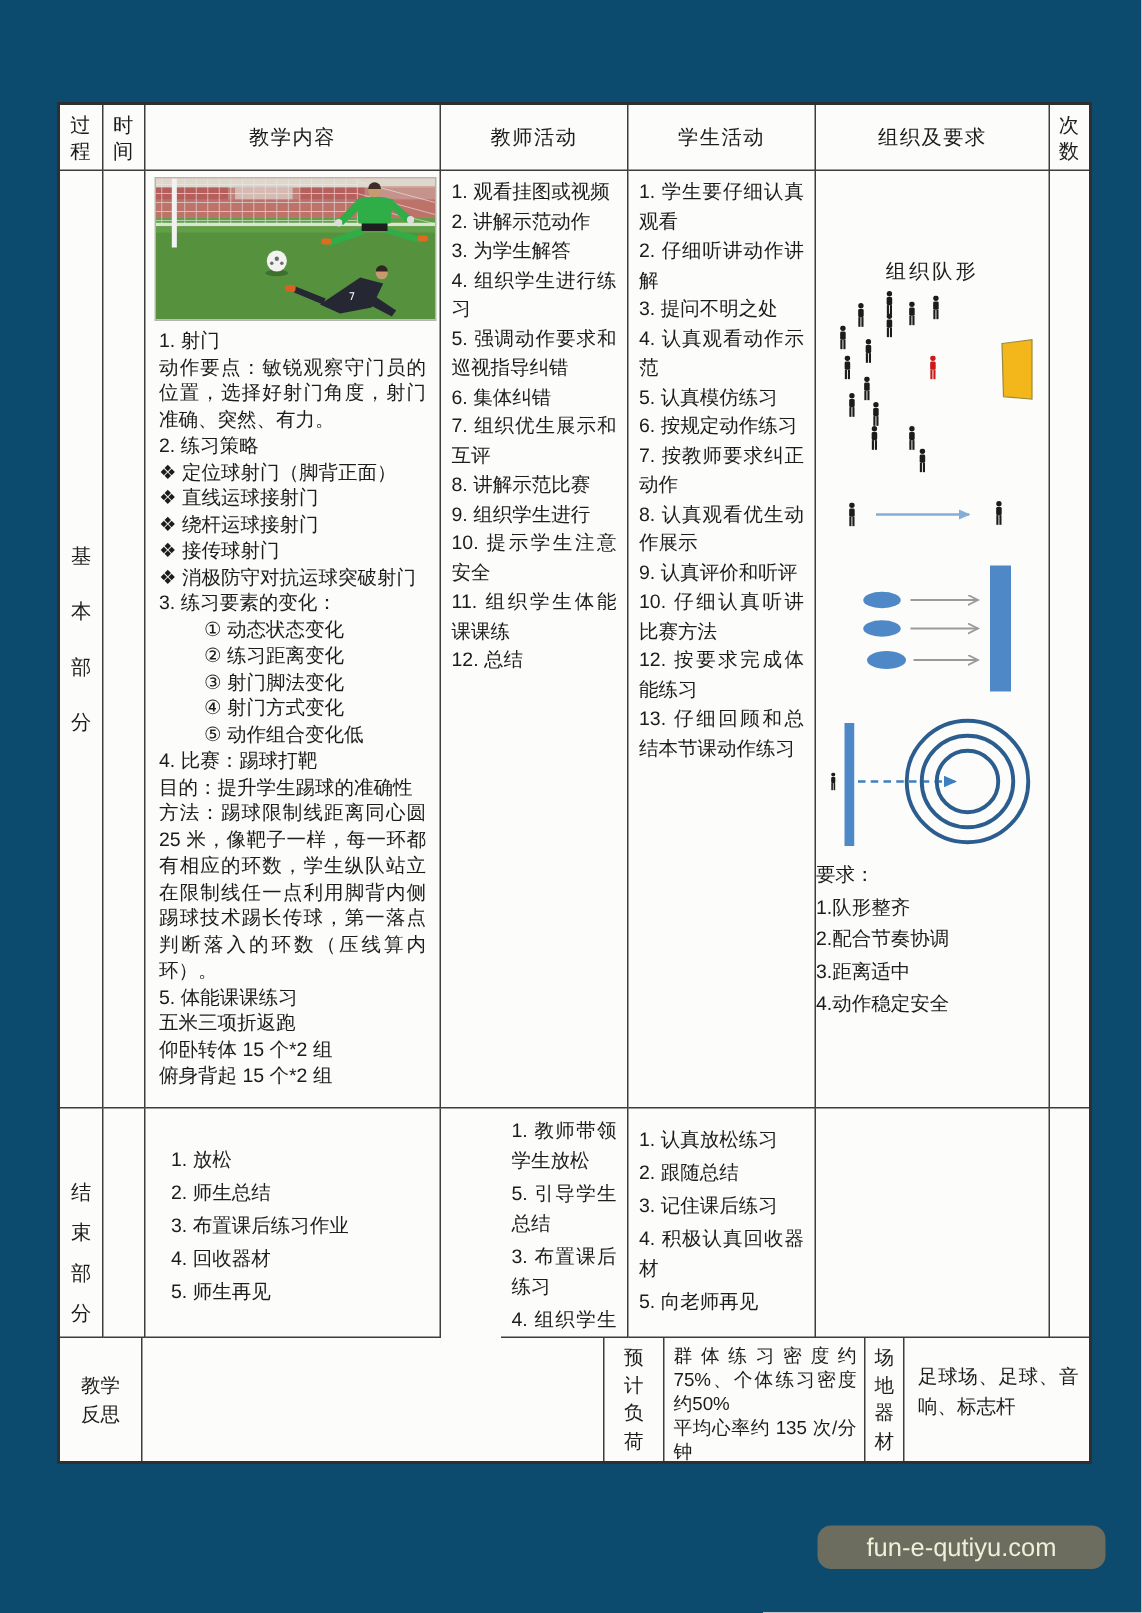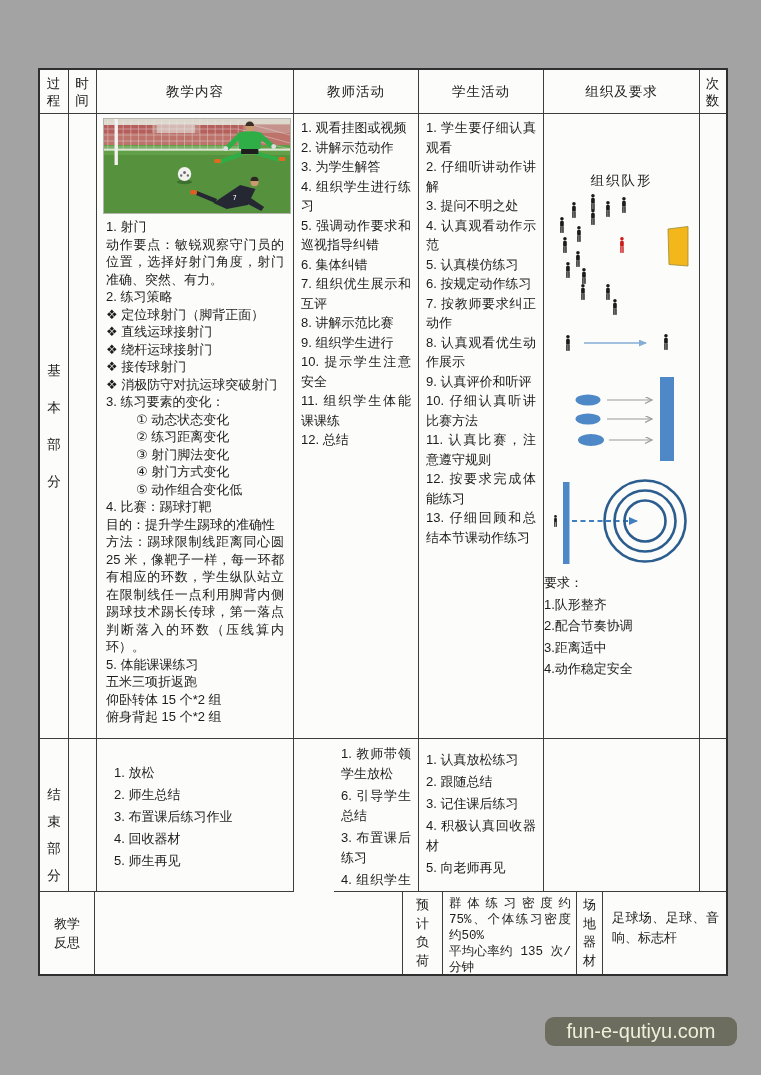--- a/index.html
+++ b/index.html
@@ -1,17 +1,17 @@
 <!DOCTYPE html>
 <html><head>
 <meta charset="utf-8">
 <style>
   html,body{margin:0;padding:0;}
   body{background:#e8e8e8;}
-  .page{position:relative;width:761px;height:1075px;background:#a3a3a3;overflow:hidden;
+  .page{position:relative;width:761px;height:1075px;background:#0c4a6e;overflow:hidden;
         font-family:"Liberation Sans","DejaVu Sans",sans-serif;color:#1c1c1c;}
   .sheet{position:absolute;left:38px;top:68px;width:690px;border:2px solid #2f2f2f;
          background:#fcfcfb;box-sizing:border-box;}
   .row{display:grid;grid-template-columns:29px 28px 197px 125px 125px 156px 1fr;}
   .row.foot{grid-template-columns:55px 308px 40px 134px 26px 1fr;}
   .cell{border-right:1.5px solid #3d3d3d;border-bottom:1.5px solid #3d3d3d;
         box-sizing:border-box;position:relative;overflow:hidden;}
   .row .cell:last-child{border-right:none;}
   .row.last .cell{border-bottom:none;}
   .r-head{height:44px;}
@@ -40,27 +40,27 @@
   .end-c .li,.end-t .li,.end-s .li{line-height:20px;margin-bottom:2px;}
   .photo{display:block;width:186px;height:94px;margin:2px 0 4px -3px;border:1px solid #b5b5b0;}
   
   .orgcell{position:relative;}
   .org-title{position:absolute;left:0;top:58px;width:100%;text-align:center;
              font-size:13.5px;letter-spacing:2px;font-weight:500;}
   .org-req{position:absolute;left:0;top:458px;width:146px;}
   .org-req .li{line-height:21.5px;text-align:left;font-size:13px;}
   .org-svg{position:absolute;left:0;top:0;}
   
-  .loadtext{padding:4px 5px 0 6px;font-family:Liberation Mono, monospace;}
+  .loadtext{padding:4px 5px 0 6px;}
   .loadtext .li{font-size:12.5px;line-height:16px;}
   .equiptext{padding:16px 7px 0 9px;}
   .equiptext .li{font-size:13px;line-height:20px;}
   .watermark{position:absolute;left:545px;top:1017px;width:192px;height:29px;
              background:#6c6c5f;color:#eff0da;border-radius:9px;display:flex;
-             align-items:center;justify-content:center;font-size:20px;}
+             align-items:center;justify-content:center;font-size:17px;}
 </style>
 </head>
 <body>
 
 <div class="page">
   <div class="sheet">
 
     <div class="row r-head">
       <div class="cell center">
           <div class="vstack lh-tight hfont">过程</div>
@@ -187,21 +187,20 @@
             <div class="li">1.  学生要仔细认真观看</div>
             <div class="li">2.  仔细听讲动作讲解</div>
             <div class="li">3.  提问不明之处</div>
             <div class="li">4.  认真观看动作示范</div>
             <div class="li">5.  认真模仿练习</div>
             <div class="li">6.  按规定动作练习</div>
             <div class="li">7.  按教师要求纠正动作</div>
             <div class="li">8.  认真观看优生动作展示</div>
             <div class="li">9.  认真评价和听评</div>
             <div class="li">10. 仔细认真听讲比赛方法</div>
-            <div class="li">11. 认真比赛，注意遵守规则</div>
             <div class="li">12. 按要求完成体能练习</div>
             <div class="li">13. 仔细回顾和总结本节课动作练习</div>
           </div>
       </div>
 
       <div class="cell orgcell">
         <svg class="org-svg" width="154" height="622" viewBox="0 0 154 622">
           <defs>
             <symbol id="pfig" viewBox="0 0 12 26">
               <circle cx="6" cy="3" r="2.9"></circle>
@@ -285,21 +284,21 @@
             <div class="li">1.  放松</div>
             <div class="li">2.  师生总结</div>
             <div class="li">3.  布置课后练习作业</div>
             <div class="li">4.  回收器材</div>
             <div class="li">5.  师生再见</div>
           </div>
       </div>
       <div class="cell end-t">
         <div>
             <div class="li">1.  教师带领学生放松</div>
-            <div class="li">6.  引导学生总结</div>
+            <div class="li">5.  引导学生总结</div>
             <div class="li">3.  布置课后练习</div>
             <div class="li">4.  组织学生回收器材</div>
             <div class="li">5.  下课</div>
           </div>
       </div>
       <div class="cell end-s">
         <div>
             <div class="li">1.  认真放松练习</div>
             <div class="li">2.  跟随总结</div>
             <div class="li">3.  记住课后练习</div>

